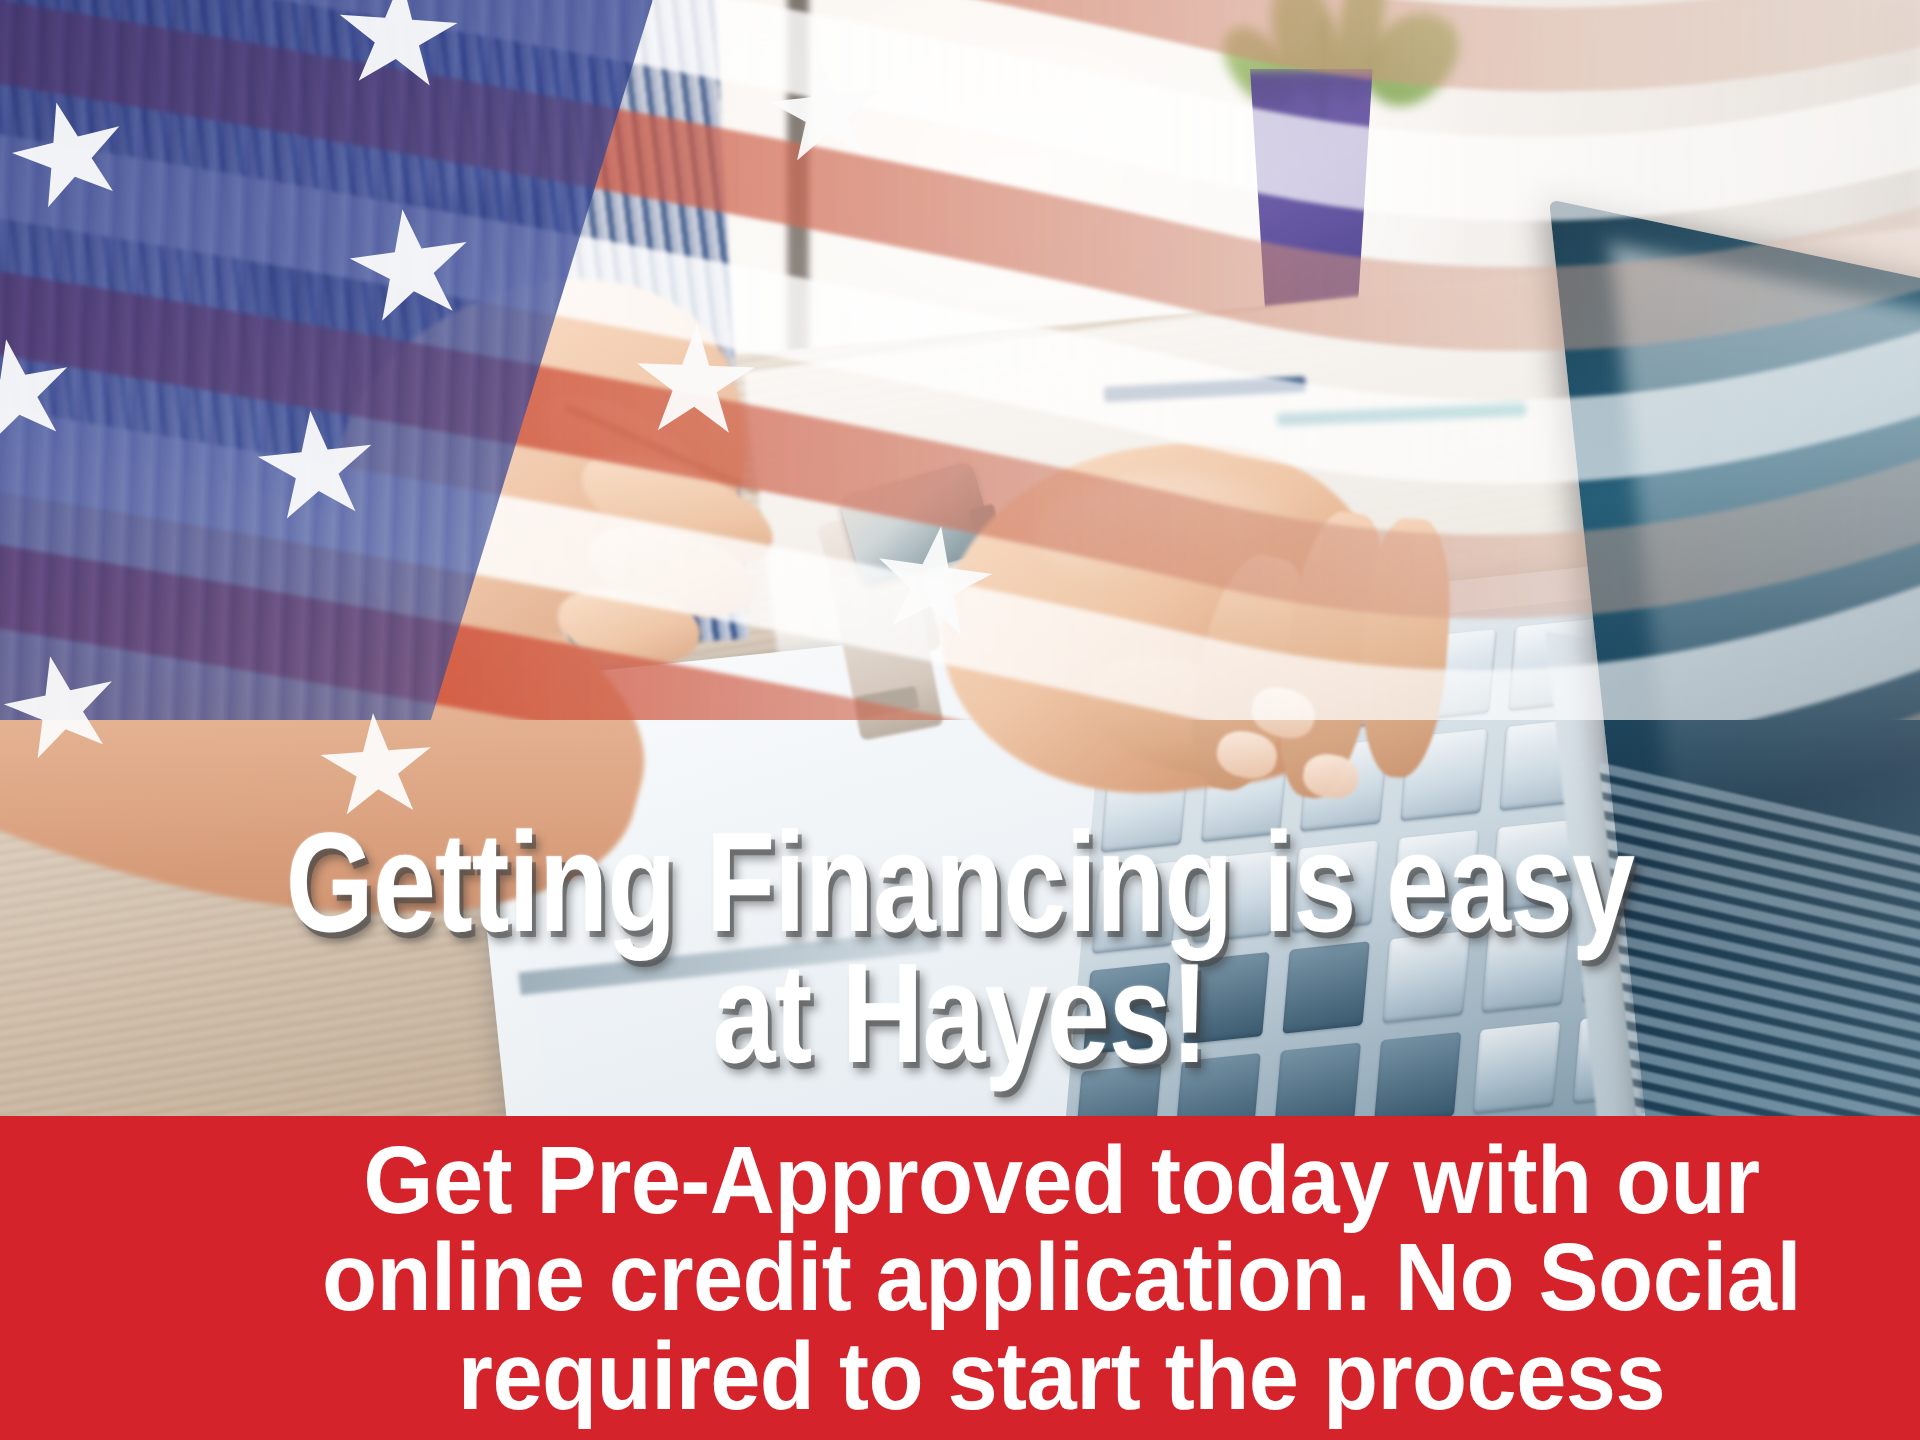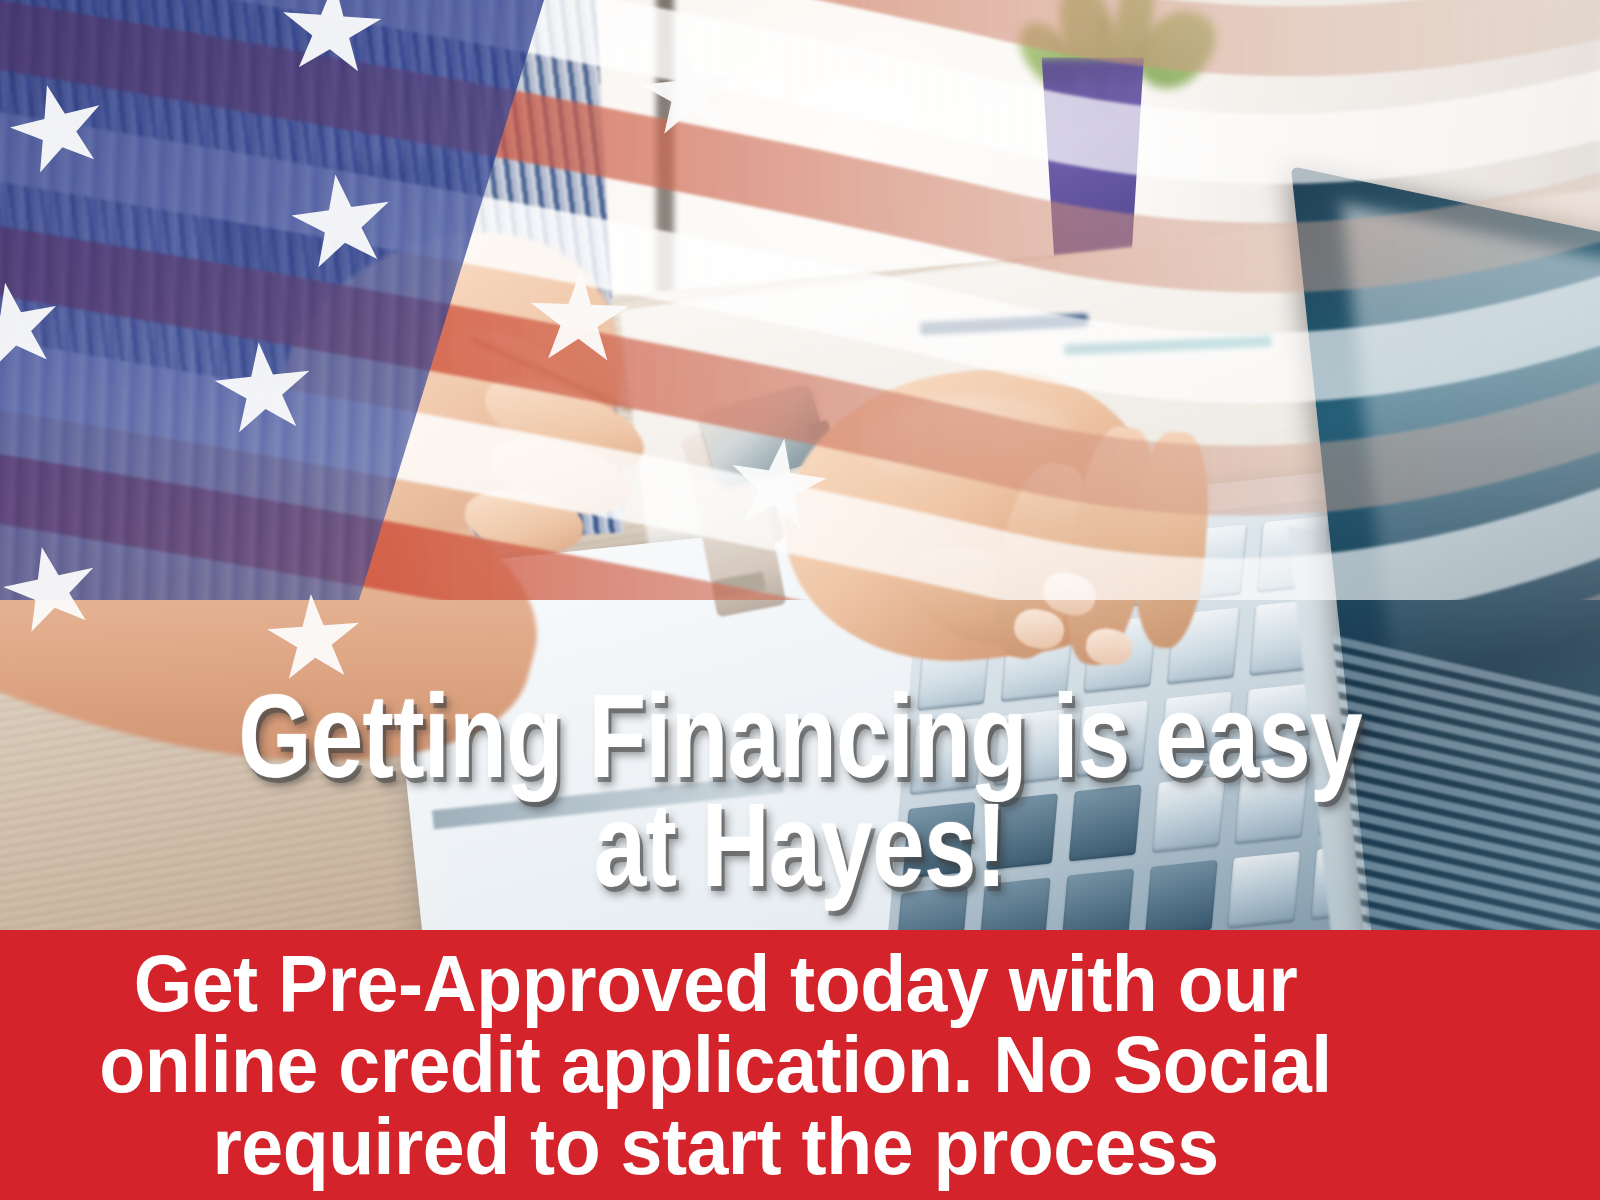--- a/index.html
+++ b/index.html
@@ -407,21 +407,21 @@
 
   
   .banner {
     position:absolute;
     left:0; right:0;
     top:930px;
     height:270px;
     background:#d4232a;
     display:flex;
     align-items:center;
-    justify-content:flex-start;
+    justify-content:flex-end;
   }
   .banner-text {
     color:#ffffff;
     font-family:"Liberation Sans Narrow","Liberation Sans", sans-serif;
     font-weight:bold;
     font-size:80px;
     line-height:1.02;
     text-align:center;
     letter-spacing:-.5px;
     transform:scaleX(.94);

